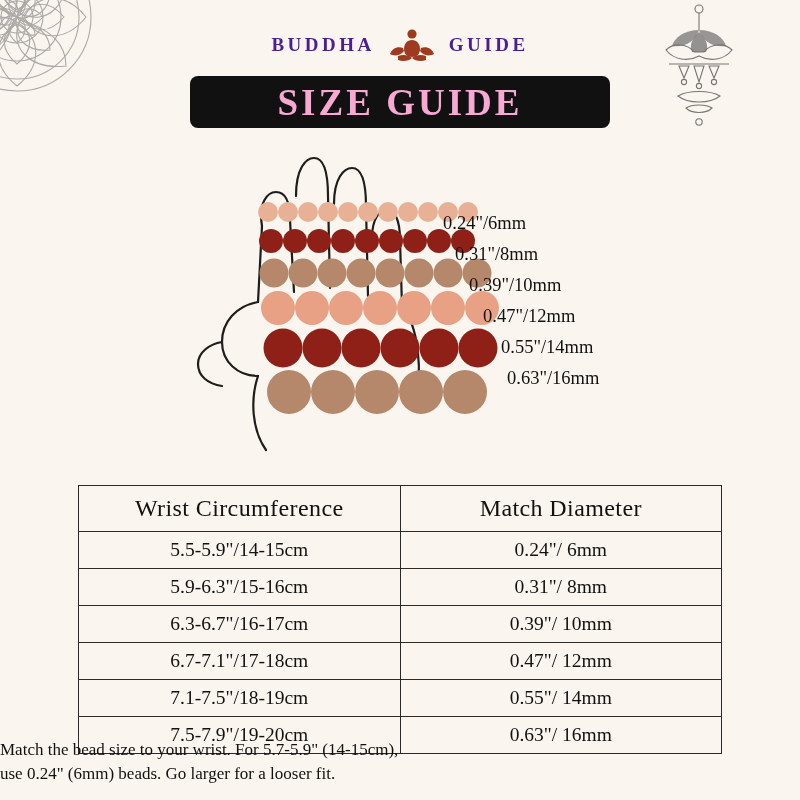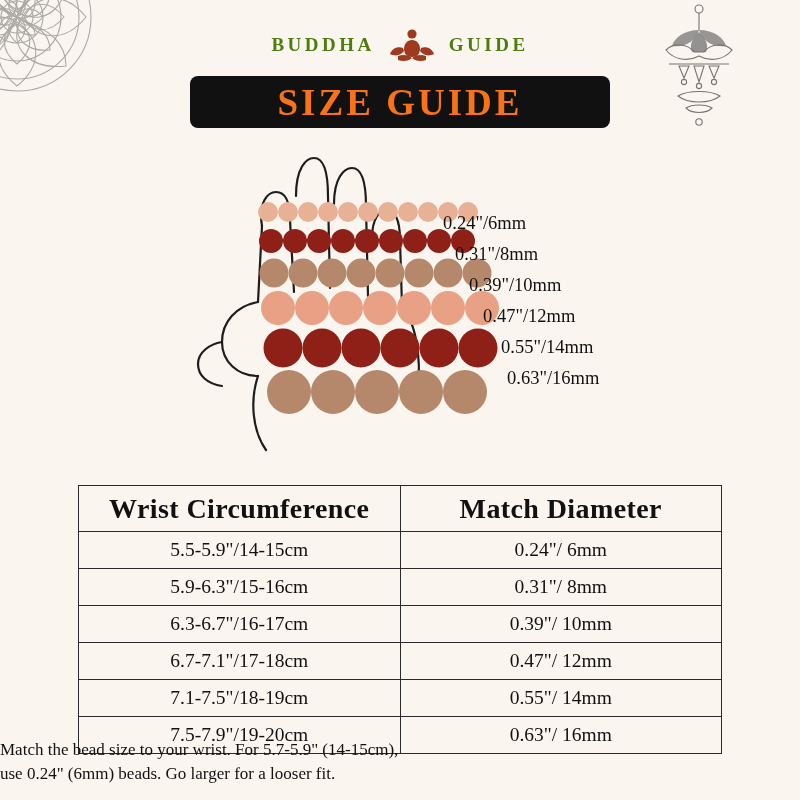--- a/index.html
+++ b/index.html
@@ -45,40 +45,40 @@
     display: flex;
     align-items: center;
     justify-content: center;
     gap: 14px;
   }
   .brand-word {
     font-family: "Liberation Serif", serif;
     font-size: 19px;
     letter-spacing: 3.5px;
     font-weight: 700;
-    color: #4d7c0f;
+    color: #4c1d95;
   }
   .brand-logo { width: 46px; height: 42px; }
 
   
   .title-bar {
     position: absolute;
     top: 76px;
     left: 50%;
     transform: translateX(-50%);
     width: 420px;
     height: 52px;
     background: #111;
     border-radius: 8px;
     display: flex;
     align-items: center;
     justify-content: center;
   }
   .title-bar .title {
-    color: #f97316;
+    color: #f9a8d4;
     font-size: 37px;
     font-weight: 700;
     letter-spacing: 3px;
     font-family: "Liberation Serif", serif;
   }
 
   
   .hand-wrap {
     position: absolute;
     top: 130px;
@@ -119,22 +119,22 @@
     border-collapse: collapse;
     table-layout: fixed;
   }
   .size-table th, .size-table td {
     border: 1px solid #2a2a2a;
     text-align: center;
     font-family: "Liberation Serif", serif;
     color: #111;
   }
   .size-table th {
-    font-size: 28px;
-    font-weight: 700;
+    font-size: 24px;
+    font-weight: 400;
     height: 43px;
     letter-spacing: .4px;
   }
   .size-table td {
     font-size: 19.5px;
     height: 34px;
   }
 
   
   .footer-note {

